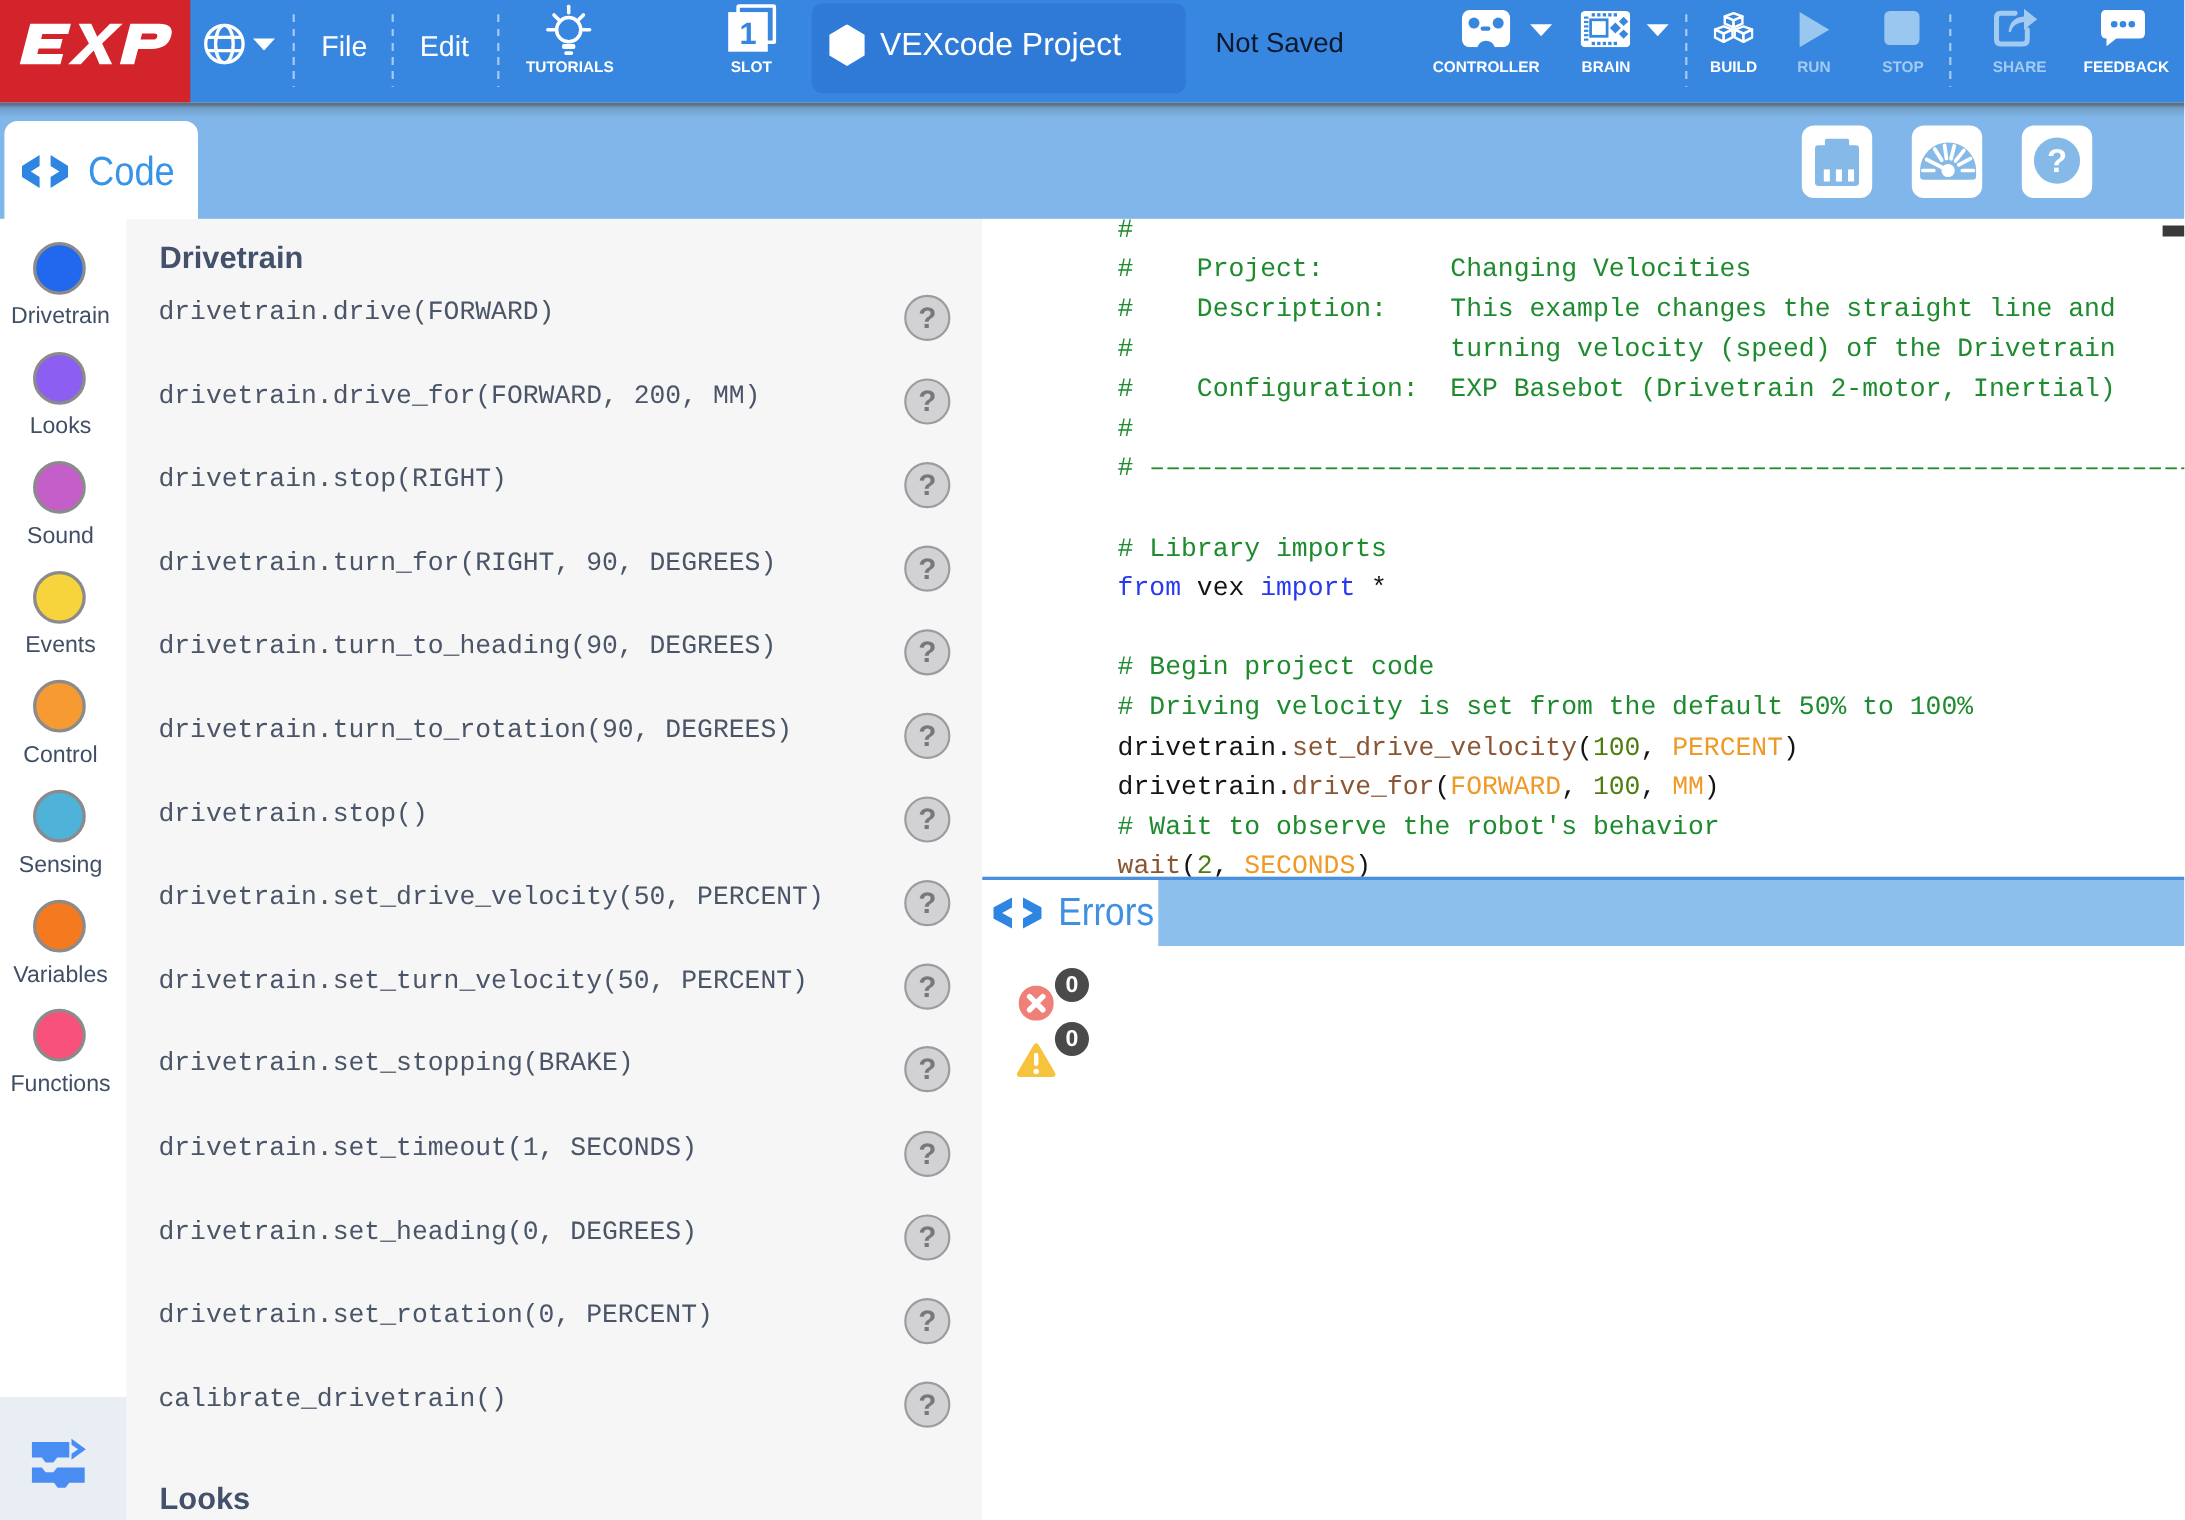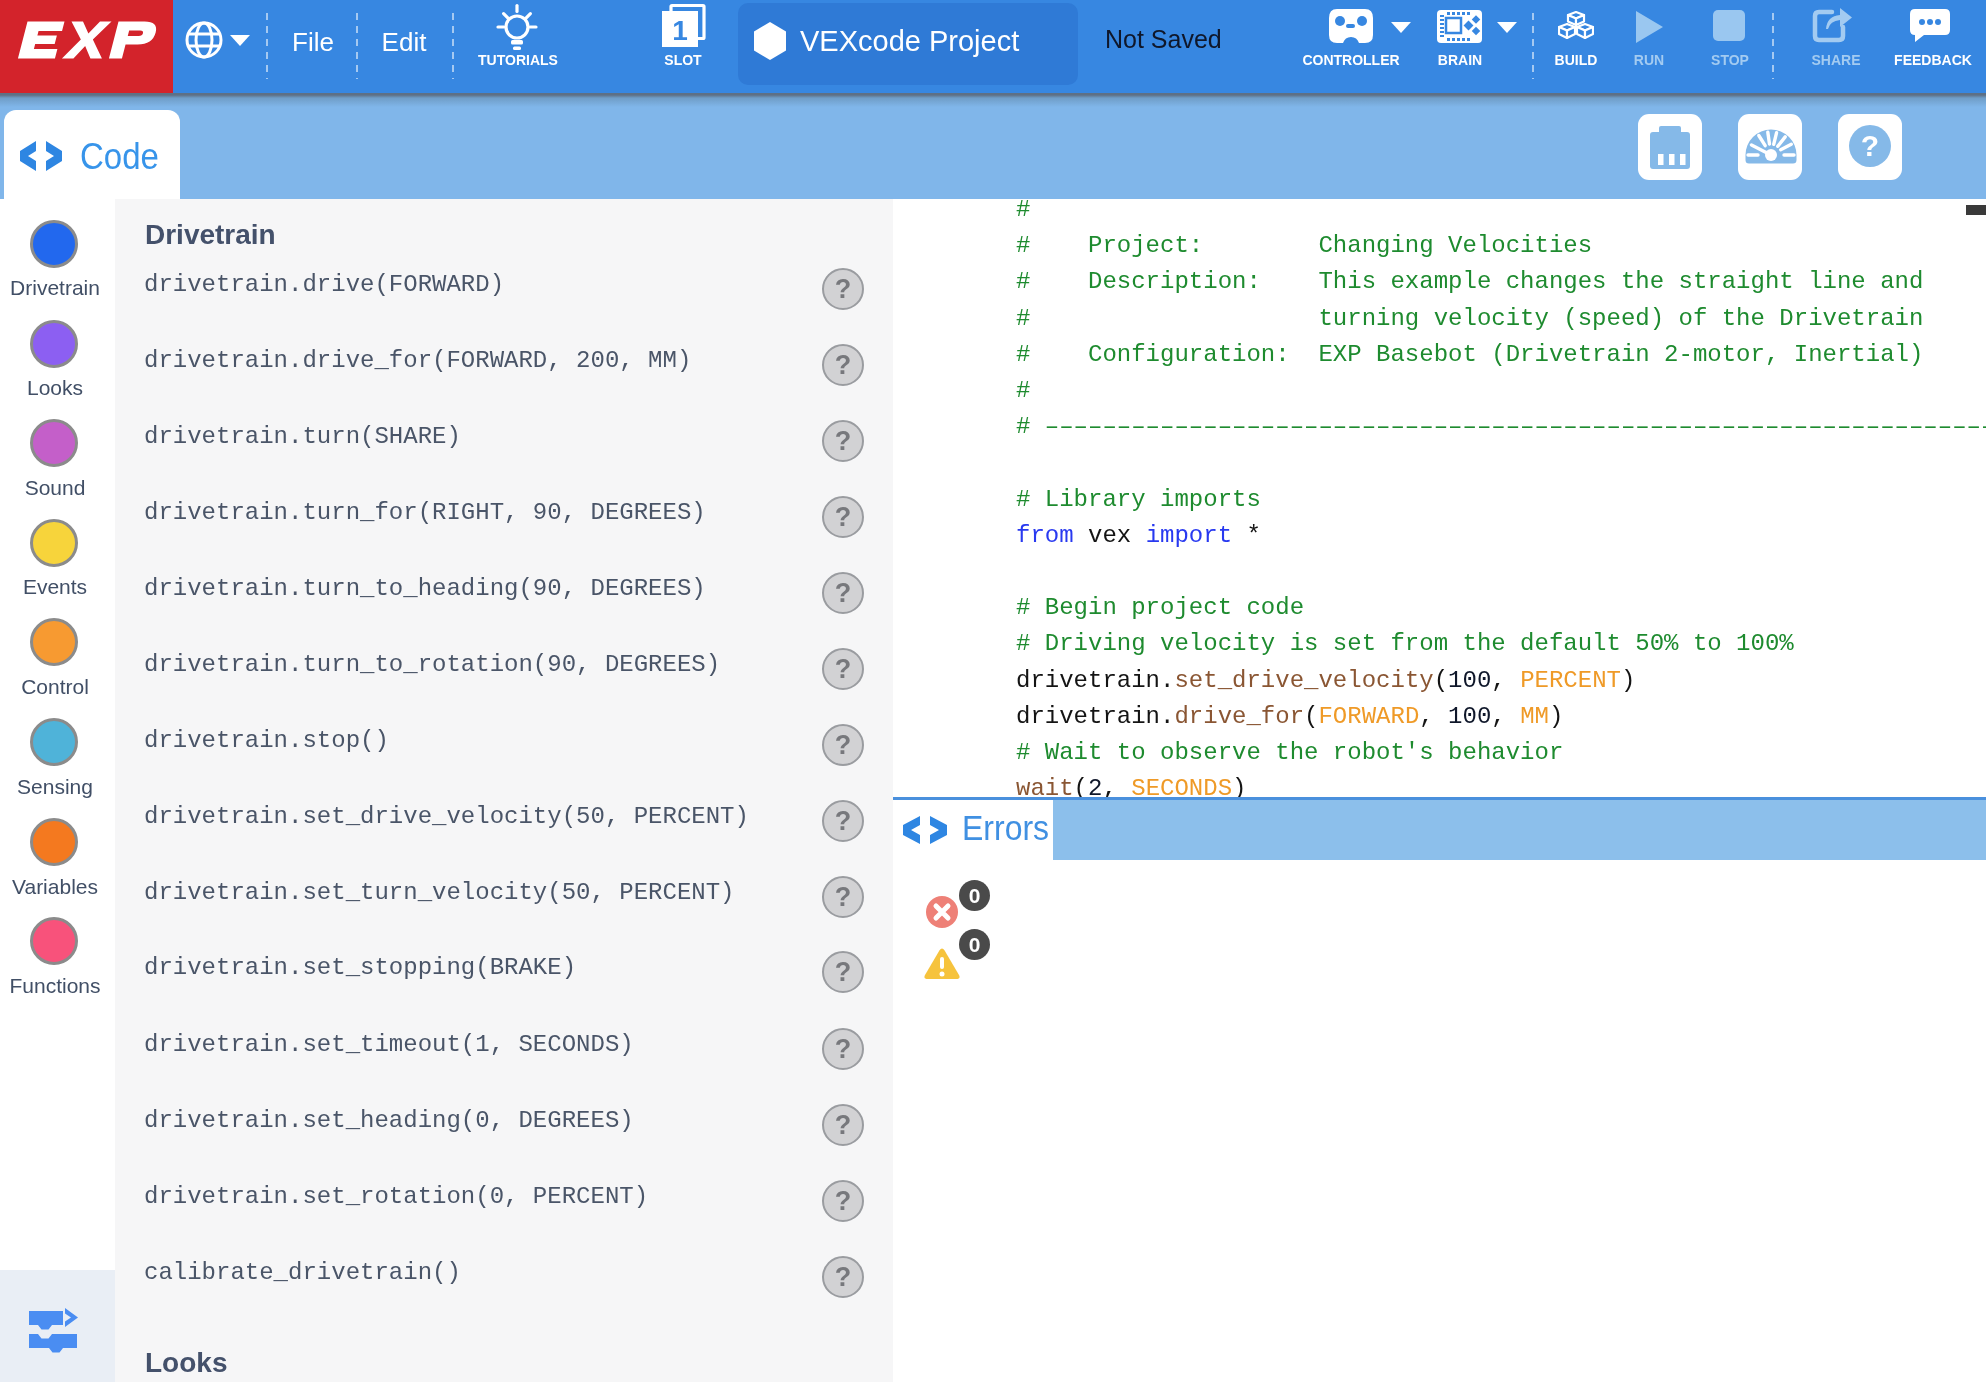--- a/index.html
+++ b/index.html
@@ -9,21 +9,21 @@
 .mono{font-family:"Liberation Mono",monospace}
 .toplabel{position:absolute;color:#fff;font-weight:bold;font-size:14px;transform:translateX(-50%);white-space:nowrap}
 .menu{position:absolute;color:#fff;font-size:26px;transform:translateX(-50%);top:27px;white-space:nowrap}
 .vsep{position:absolute;top:13px;height:66px;width:2px;background:repeating-linear-gradient(to bottom,rgba(255,255,255,.55) 0 7px,transparent 7px 13px)}
 .catlabel{position:absolute;color:#414f66;font-size:21px;transform:translateX(-50%);white-space:nowrap}
 .qmark{position:absolute;width:42px;height:42px;border-radius:50%;background:#d2d2d4;border:2px solid #9a9ca0;color:#77787c;font-weight:bold;font-size:27px;text-align:center;line-height:38px}
 .cmd{position:absolute;left:144px;font-family:"Liberation Mono",monospace;font-size:24px;color:#4a5568;white-space:pre}
 #code .g{color:#1e8b2f}
 #code .kw{color:#2839f0}
 #code .fn{color:#8a5633}
-#code .num{color:#0f172a}
+#code .num{color:#4d7c0f}
 #code .cst{color:#ef9a27}
 </style>
 </head>
 <body>
 <div id="root">
 
   <div class="abs" id="bar2" style="left:0;top:93px;width:1986px;height:106px;background:linear-gradient(#5e7085 0px,#5e7085 2px,#6f9dc7 5px,#80b6ea 14px,#80b6ea 100%)"></div>
 
   <div class="abs" id="sidebar" style="left:0;top:199px;width:115px;height:1183px;background:#fff"></div>
   <div class="abs" id="palette" style="left:115px;top:199px;width:778px;height:1183px;background:#f6f6f7"></div>
@@ -225,21 +225,21 @@
       <path d="M1 28 L10 28 L13.5 32.5 L20.5 32.5 L24 28 L49 28 L49 42 L35 42 L31.5 46.5 L24.5 46.5 L21 42 L1 42 Z"></path>
       <path d="M37 2 L50 11.5 L37 21 L37 15.5 L43 11.5 L37 7.5 Z"></path>
     </g>
   </svg>
 
   <div class="abs" style="left:145px;top:219px;font-size:28px;font-weight:bold;color:#44516b">Drivetrain</div>
   <div class="cmd" style="top:271px">drivetrain.drive(FORWARD)</div>
     <div class="qmark" style="left:822px;top:268px">?</div>
   <div class="cmd" style="top:347px">drivetrain.drive_for(FORWARD, 200, MM)</div>
     <div class="qmark" style="left:822px;top:344px">?</div>
-  <div class="cmd" style="top:423px">drivetrain.turn(SHARE)</div>
+  <div class="cmd" style="top:423px">drivetrain.stop(RIGHT)</div>
     <div class="qmark" style="left:822px;top:420px">?</div>
   <div class="cmd" style="top:499px">drivetrain.turn_for(RIGHT, 90, DEGREES)</div>
     <div class="qmark" style="left:822px;top:496px">?</div>
   <div class="cmd" style="top:575px">drivetrain.turn_to_heading(90, DEGREES)</div>
     <div class="qmark" style="left:822px;top:572px">?</div>
   <div class="cmd" style="top:651px">drivetrain.turn_to_rotation(90, DEGREES)</div>
     <div class="qmark" style="left:822px;top:648px">?</div>
   <div class="cmd" style="top:727px">drivetrain.stop()</div>
     <div class="qmark" style="left:822px;top:724px">?</div>
   <div class="cmd" style="top:803px">drivetrain.set_drive_velocity(50, PERCENT)</div>

